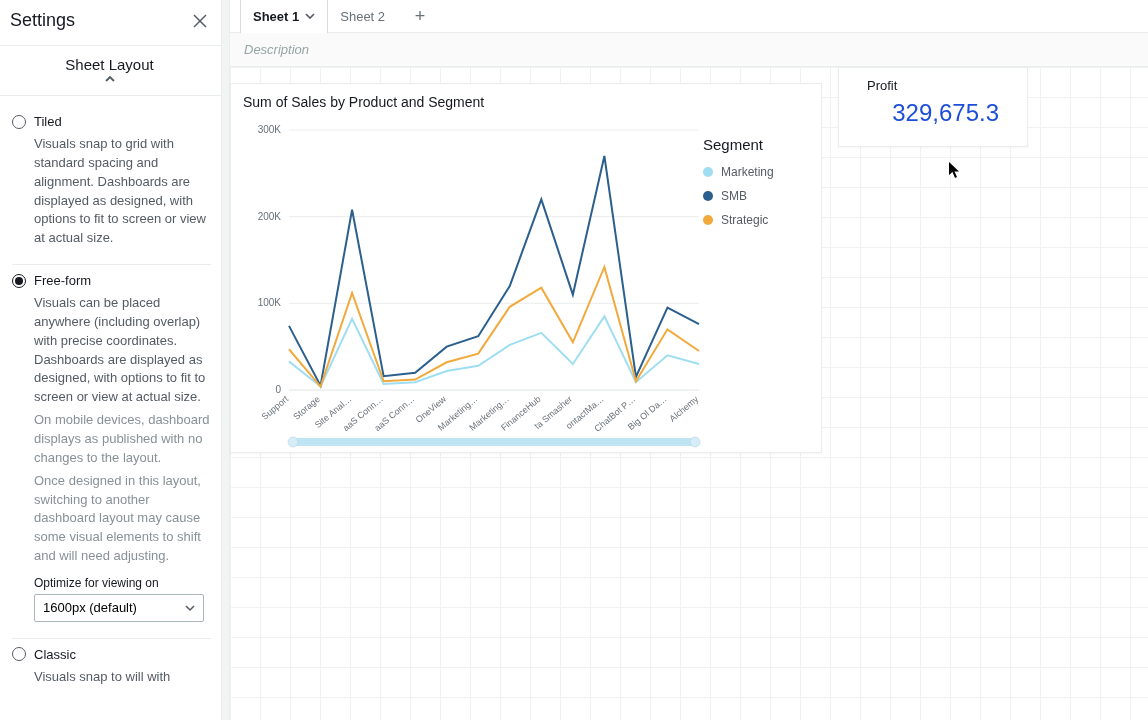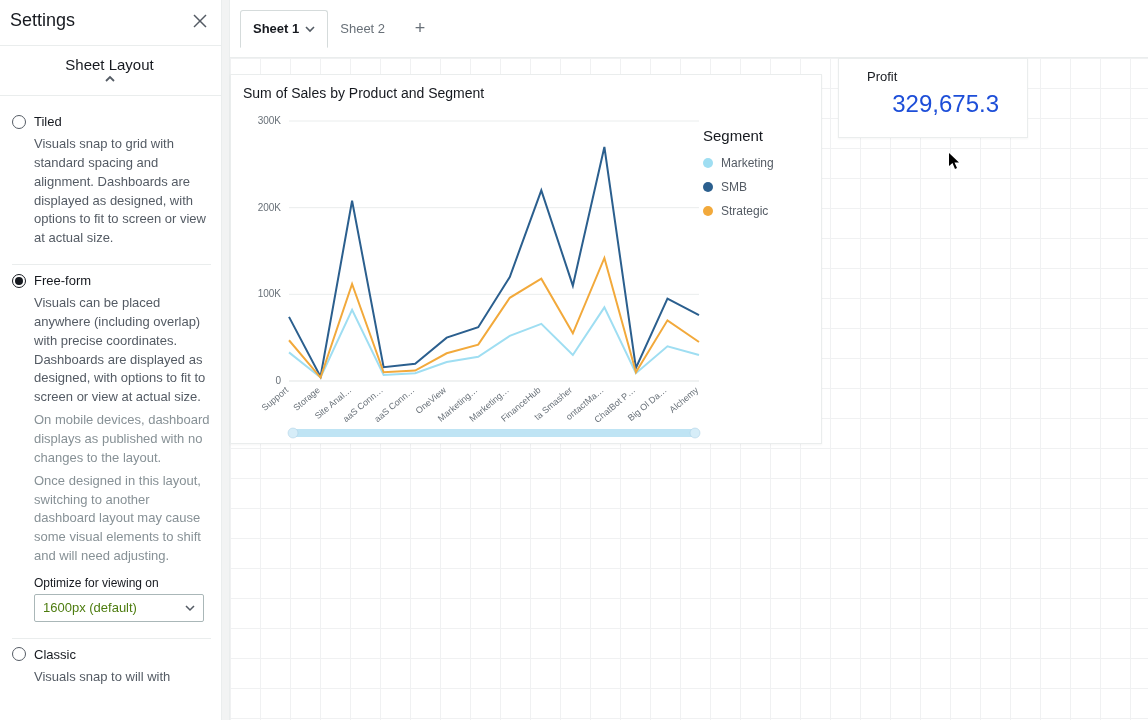--- a/index.html
+++ b/index.html
@@ -56,32 +56,32 @@
   .option-desc {
     font-size:13px; color:#545b64; line-height:1.45;
     padding-left:22px;
   }
   .option-desc-muted { color:#879196; }
   .field-label { font-size:12px; color:#16191f; margin:10px 0 4px 22px;}
   .select {
     margin-left:22px; width:170px; height:28px;
     border:1px solid #aab7b8; border-radius:2px;
     display:flex; align-items:center; justify-content:space-between;
-    padding:0 8px; font-size:13px; color:#4d7c0f; background:#fff;
+    padding:0 8px; font-size:13px; color:#000000; background:#fff;
   }
   .select-caret { width:10px; height:10px; stroke:#545b64; stroke-width:1.5; fill:none;}
 
   
   .resize-strip { width:8px; background:#f2f3f3; border-right:1px solid #eaeded;}
 
   
   .main { flex:1; display:flex; flex-direction:column; position:relative;}
   .tab-bar {
     display:flex; align-items:center; gap:0;
-    height:58px; padding-left:10px;
+    height:33px; padding-left:10px;
     border-bottom:1px solid #eaeded;
   }
   .tab {
     display:flex; align-items:center; gap:6px;
     padding:0 12px; height:38px;
     font-size:13px; color:#687078;
   }
   .tab.active {
     border:1px solid #d5dbdb; border-bottom:1px solid #fff;
     border-radius:3px 3px 0 0; color:#16191f; font-weight:700;
@@ -203,20 +203,23 @@
       <div class="tab active">
         <span>Sheet 1</span>
         <svg class="tab-caret" viewBox="0 0 10 10">
           <polyline points="1,3 5,7 9,3"></polyline>
         </svg>
       </div>
       <div class="tab">
         <span>Sheet 2</span>
       </div>
       <div class="tab-add">+</div>
+    </div>
+    <div class="desc-bar">
+      <span>Description</span>
     </div>
 
     <div class="canvas">
 
       <div class="card chart-card">
         <div class="card-title">Sum of Sales by Product and Segment</div>
         <div class="chart-body">
           <div class="plot-wrap">
             <svg class="plot" viewBox="0 0 470 330">
                 <line x1="50" x2="460" y1="270" y2="270" class="grid-line"></line>

